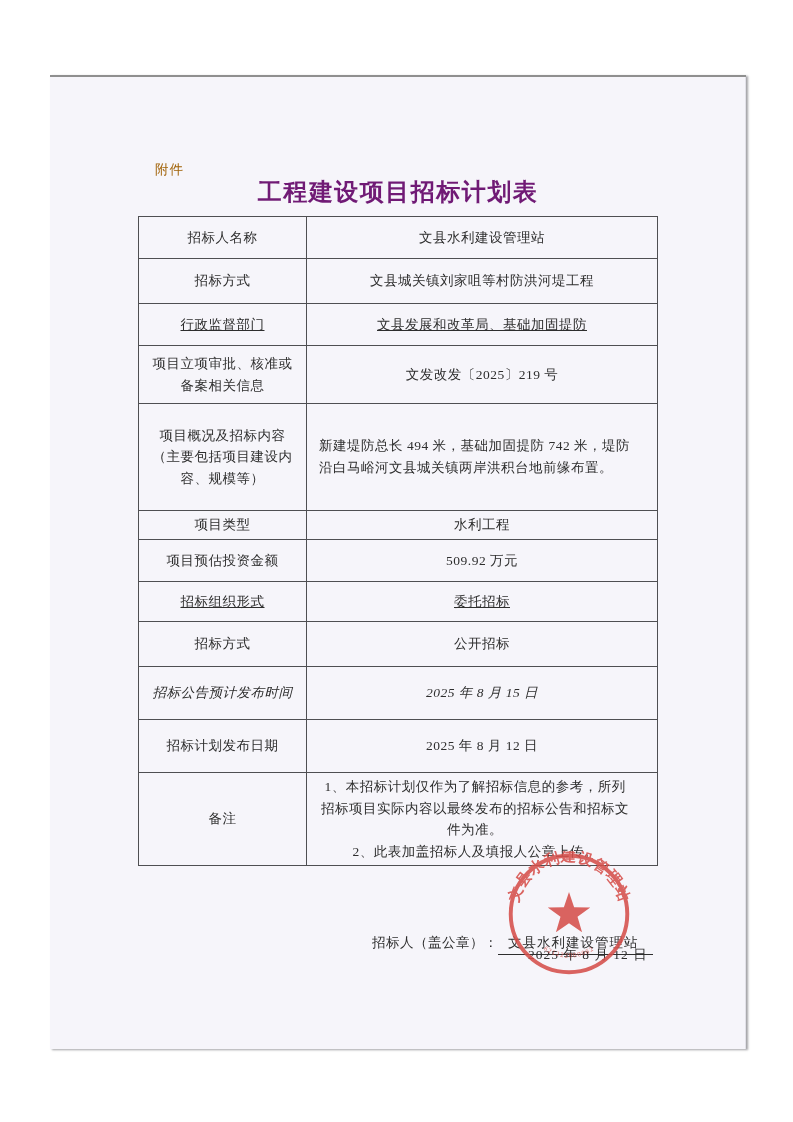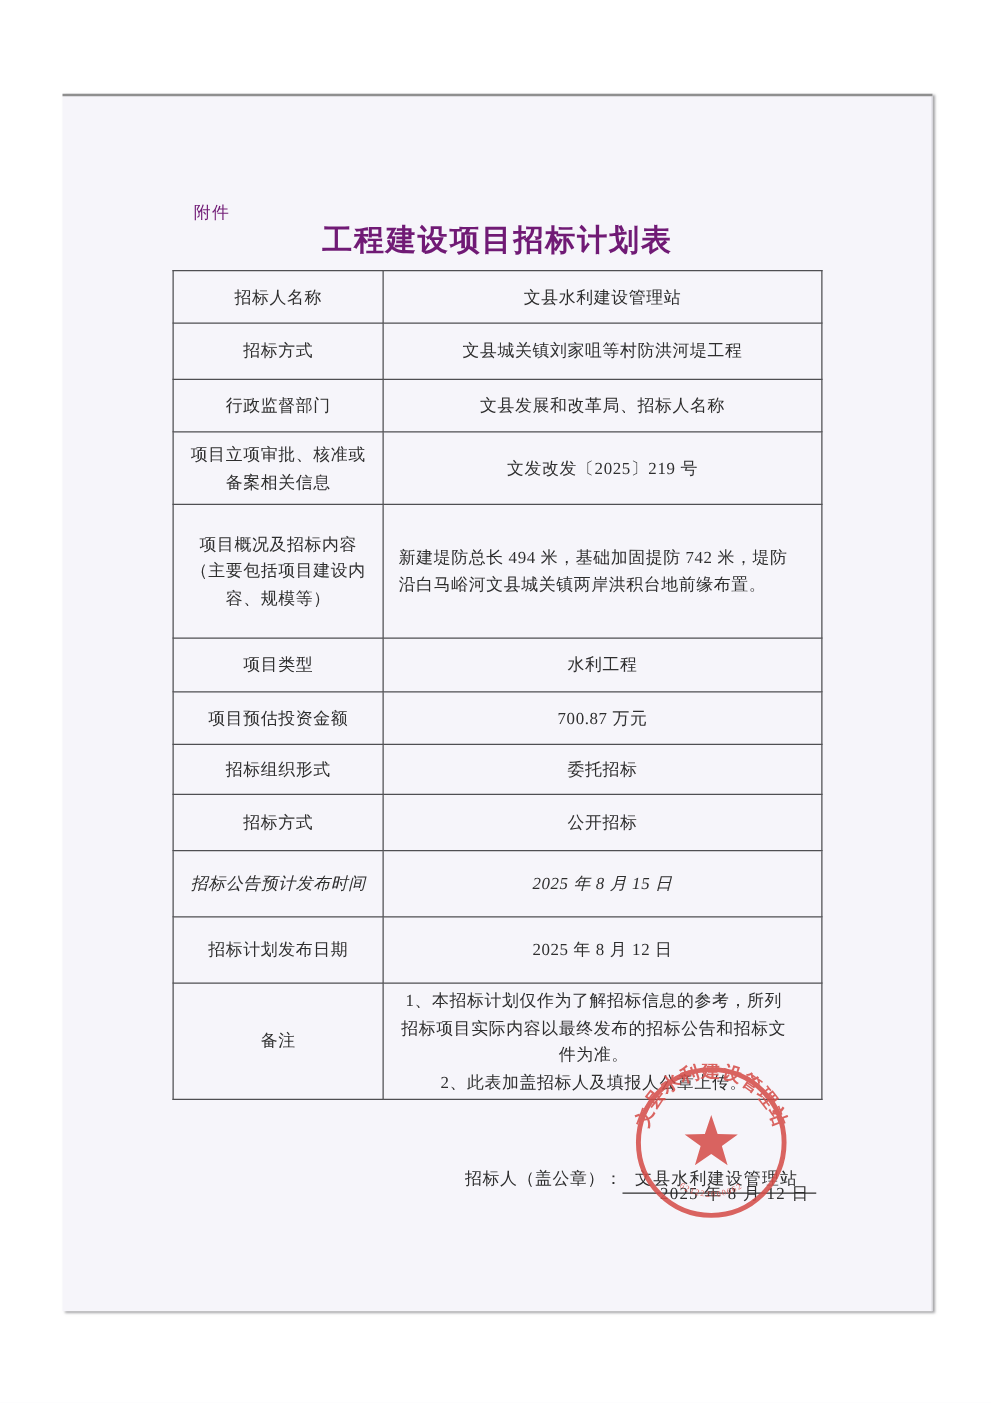--- a/index.html
+++ b/index.html
@@ -17,21 +17,21 @@
     width: 696px; height: 974px;
     background: #f6f5fa;
     border-top: 2px solid #8f8f8f;
     box-shadow: 2px 1px 2px rgba(90,90,95,0.55), inset -1px 0 0 #e2e1e8;
   }
   .attachment {
     position: absolute;
     left: 155px; top: 161px;
     font-size: 13.5px;
     letter-spacing: 1px;
-    color: #701a75;
+    color: #a16207;
   }
   .doc-title {
     position: absolute;
     left: 138px; top: 176px;
     width: 520px;
     text-align: center;
     font-size: 24px;
     font-weight: bold;
     letter-spacing: 1.5px;
     color: #701a75;
@@ -53,26 +53,26 @@
   }
   td.cell-label {
     width: 168px;
     text-align: center;
     letter-spacing: 0.5px;
   }
   td.cell-value { text-align: center; letter-spacing: 0.5px; }
   td.cell-value.left { text-align: left; padding-left: 12px; padding-right: 26px; }
   tr.r0  td { height: 42px; }
   tr.r1  td { height: 45px; }
-  tr.r2  td { height: 42px; }
+  tr.r2  td { height: 42px; text-decoration: underline; }
   tr.r3  td { height: 58px; }
   tr.r4  td { height: 107px; }
-  tr.r5  td { height: 43px; }
+  tr.r5  td { height: 29px; }
   tr.r6  td { height: 42px; }
-  tr.r7  td { height: 40px; }
+  tr.r7  td { height: 40px; text-decoration: underline; }
   tr.r8  td { height: 45px; }
   tr.r9  td { height: 53px; font-style: italic; }
   tr.r10 td { height: 53px; }
   tr.r11 td { height: 87px; }
   .remark-line { display: block; text-align: center; }
   .sign-row {
     position: absolute;
     left: 372px; top: 910px;
     font-size: 13.5px;
     letter-spacing: 0.5px;
@@ -116,37 +116,37 @@
     <tr class="r0">
       <td class="cell-label">招标人名称</td>
       <td class="cell-value">文县水利建设管理站</td>
     </tr>
     <tr class="r1">
       <td class="cell-label">招标方式</td>
       <td class="cell-value">文县城关镇刘家咀等村防洪河堤工程</td>
     </tr>
     <tr class="r2">
       <td class="cell-label">行政监督部门</td>
-      <td class="cell-value">文县发展和改革局、招标人名称</td>
+      <td class="cell-value">文县发展和改革局、基础加固提防</td>
     </tr>
     <tr class="r3">
       <td class="cell-label">项目立项审批、核准或备案相关信息</td>
       <td class="cell-value">文发改发〔2025〕219 号</td>
     </tr>
     <tr class="r4">
       <td class="cell-label">项目概况及招标内容（主要包括项目建设内容、规模等）</td>
       <td class="cell-value left">新建堤防总长 494 米，基础加固提防 742 米，堤防沿白马峪河文县城关镇两岸洪积台地前缘布置。</td>
     </tr>
     <tr class="r5">
       <td class="cell-label">项目类型</td>
       <td class="cell-value">水利工程</td>
     </tr>
     <tr class="r6">
       <td class="cell-label">项目预估投资金额</td>
-      <td class="cell-value">700.87 万元</td>
+      <td class="cell-value">509.92 万元</td>
     </tr>
     <tr class="r7">
       <td class="cell-label">招标组织形式</td>
       <td class="cell-value">委托招标</td>
     </tr>
     <tr class="r8">
       <td class="cell-label">招标方式</td>
       <td class="cell-value">公开招标</td>
     </tr>
     <tr class="r9">

